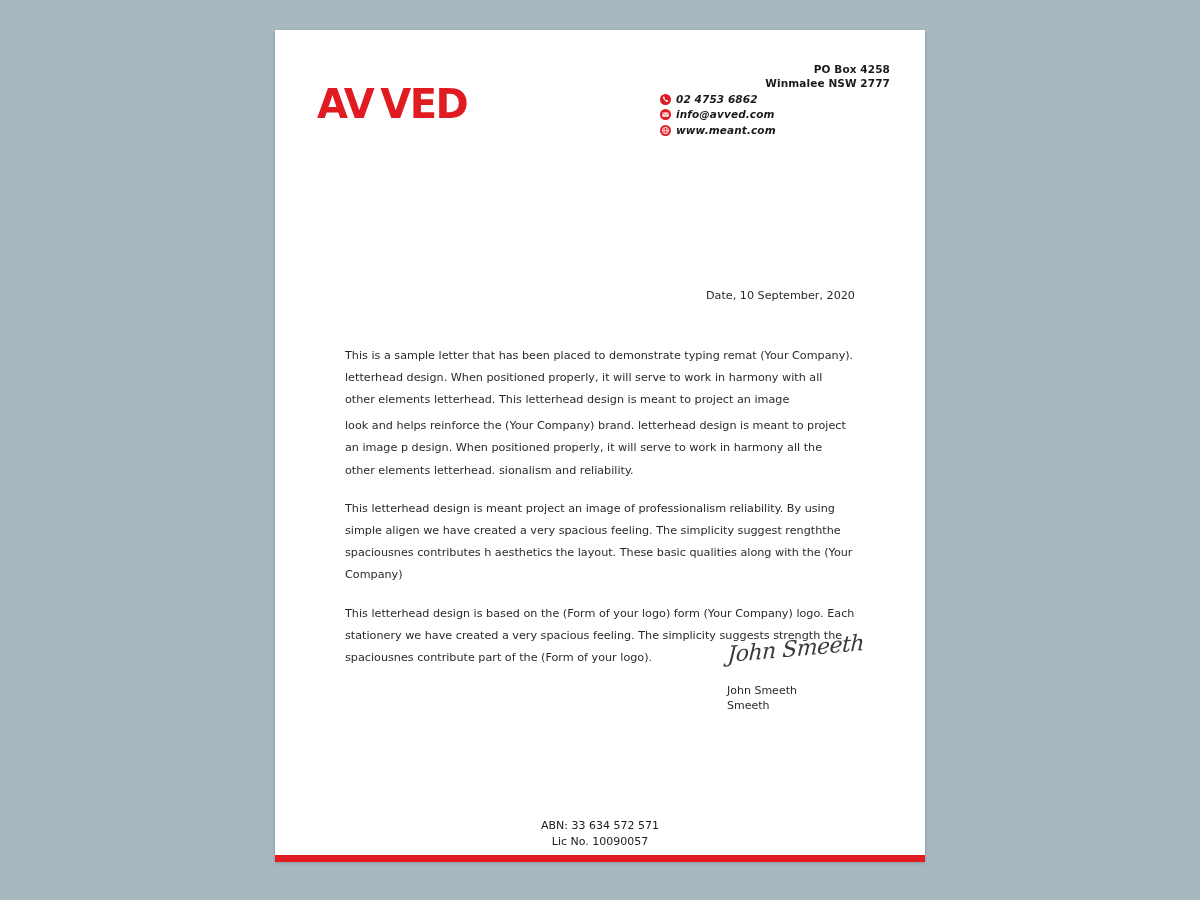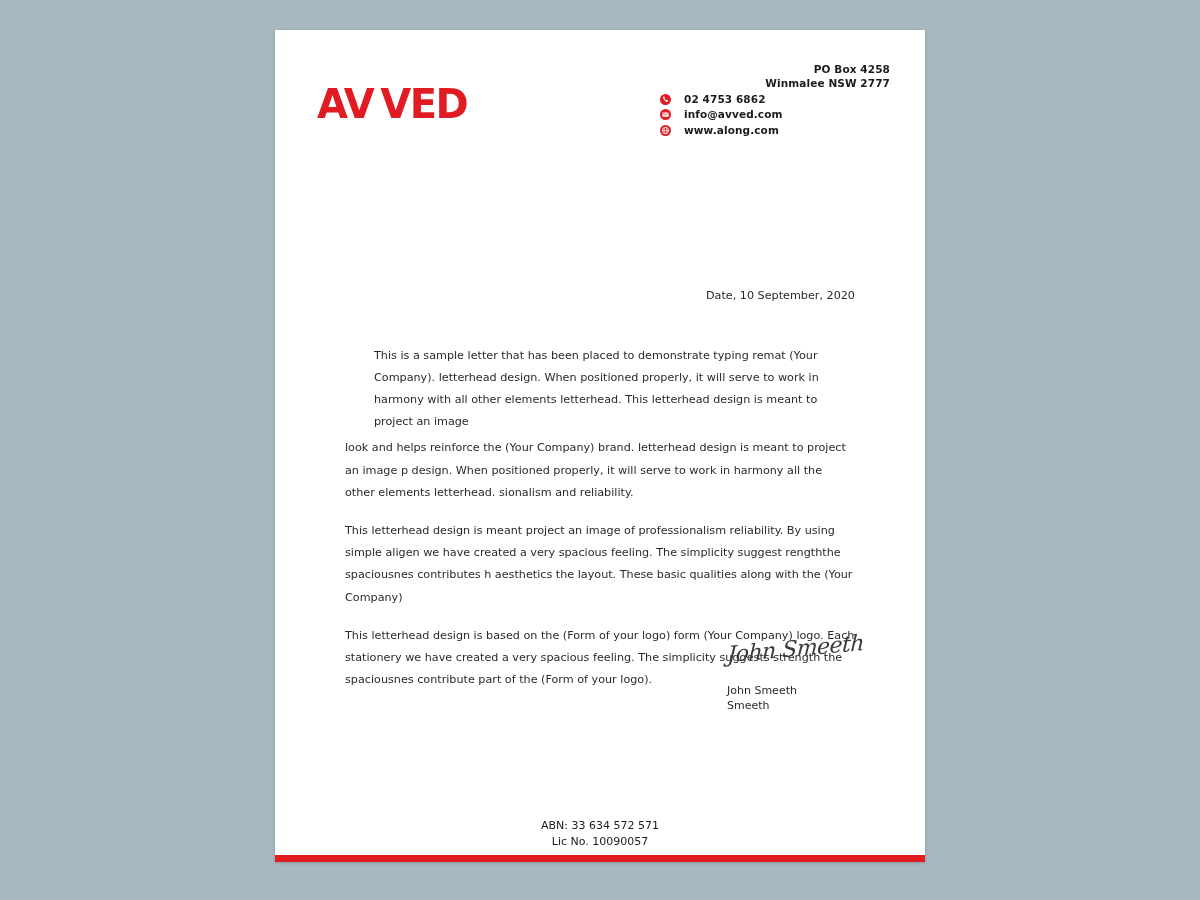--- a/index.html
+++ b/index.html
@@ -68,22 +68,23 @@
     color: #1b1b1b;
     line-height: 1.38;
   }
   .contact-block .addr-line {
     font-weight: bold;
     letter-spacing: 0.1px;
   }
   .contact-row {
     display: flex;
     align-items: center;
-    gap: 13px;
+    gap: 5px;
     margin-top: 1px;
+    font-style: italic;
   }
   .contact-row .ctext {
     font-weight: bold;
     font-size: 10.5px;
     letter-spacing: 0.1px;
   }
   .ci {
     width: 11px;
     height: 11px;
     border-radius: 50%;
@@ -106,21 +107,21 @@
   }
   .date-line {
     margin: 0 0 40px 0;
     line-height: 1.5;
     text-align: right;
   }
   .para {
     margin: 0 0 16px 0;
     line-height: 1.98;
   }
-  .para.tight { margin-bottom: 4px; margin-left: 29px; }
+  .para.tight { margin-bottom: 4px; }
 
   
   .signature-area {
     position: absolute;
     left: 452px;
     top: 614px;
     width: 180px;
   }
   .sig-script {
     font-family: "DejaVu Serif", serif;
@@ -205,21 +206,21 @@
         </div>
 
         <div class="contact-row">
           <span class="ci">
             <svg width="11" height="11" viewBox="0 0 11 11" aria-hidden="true">
               <circle cx="5.5" cy="5.5" r="3.2" fill="none" stroke="#ffffff" stroke-width="0.8"></circle>
               <ellipse cx="5.5" cy="5.5" rx="1.4" ry="3.2" fill="none" stroke="#ffffff" stroke-width="0.7"></ellipse>
               <line x1="2.3" y1="5.5" x2="8.7" y2="5.5" stroke="#ffffff" stroke-width="0.7"></line>
             </svg>
           </span>
-          <span class="ctext">www.along.com</span>
+          <span class="ctext">www.meant.com</span>
         </div>
       </div>
     </div>
 
     <div class="letter-body">
       <p class="date-line">Date, 10 September, 2020</p>
       <p class="para tight">This is a sample letter that has been placed to demonstrate typing remat (Your Company). letterhead design. When positioned properly, it will serve to work in harmony with all other elements letterhead. This letterhead design is meant to project an image</p>
       <p class="para">look and helps reinforce the (Your Company) brand. letterhead design is meant to project an image p design. When positioned properly, it will serve to work in harmony all the other elements letterhead. sionalism and reliability.</p>
       <p class="para">This letterhead design is meant project an image of professionalism reliability. By using simple aligen we have created a very spacious feeling. The simplicity suggest  rengththe spaciousnes contributes h aesthetics the layout. These basic qualities along with the (Your Company)</p>
       <p class="para">This letterhead design is based on the (Form of your logo) form (Your Company) logo. Each stationery we have created a very spacious feeling. The simplicity suggests strength the spaciousnes contribute part of the (Form of your logo).</p>

